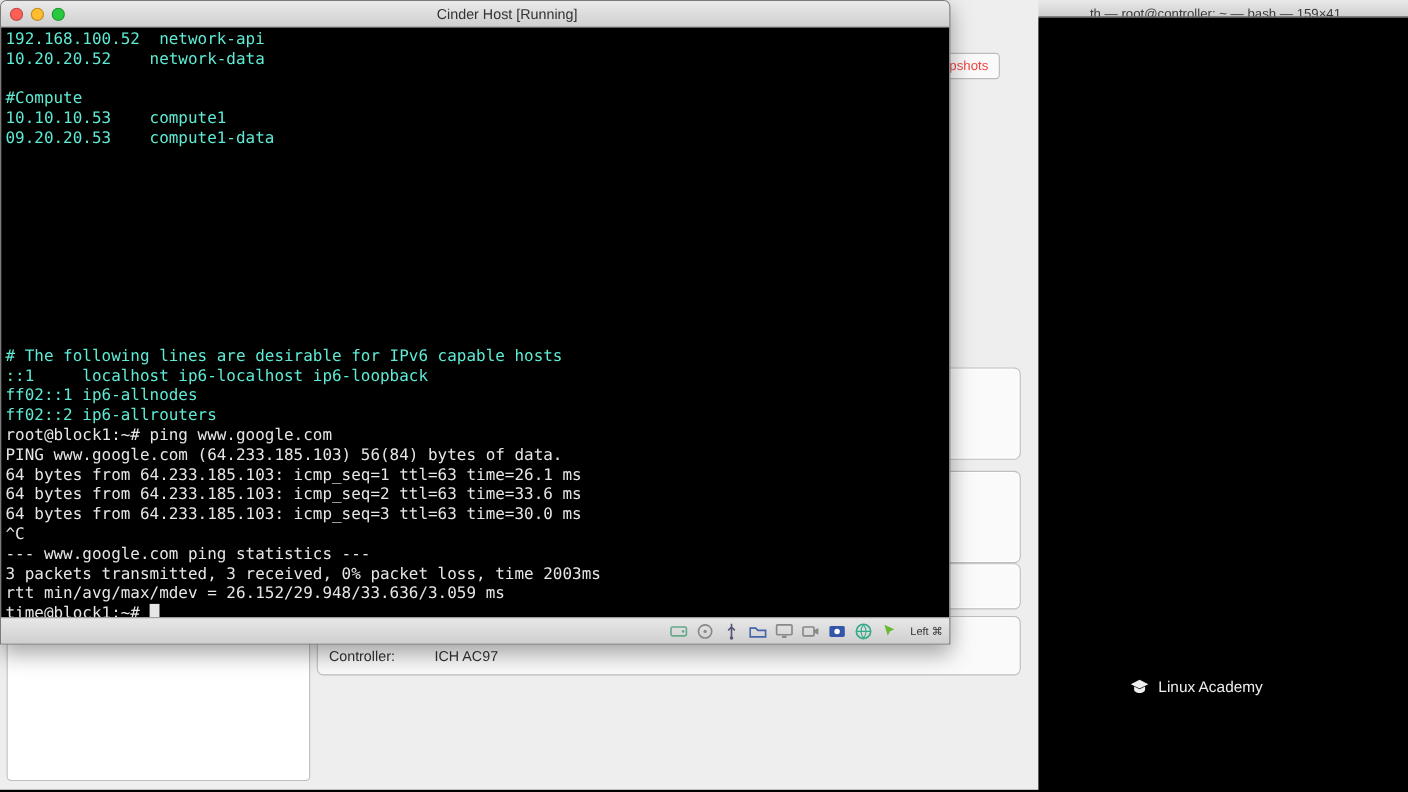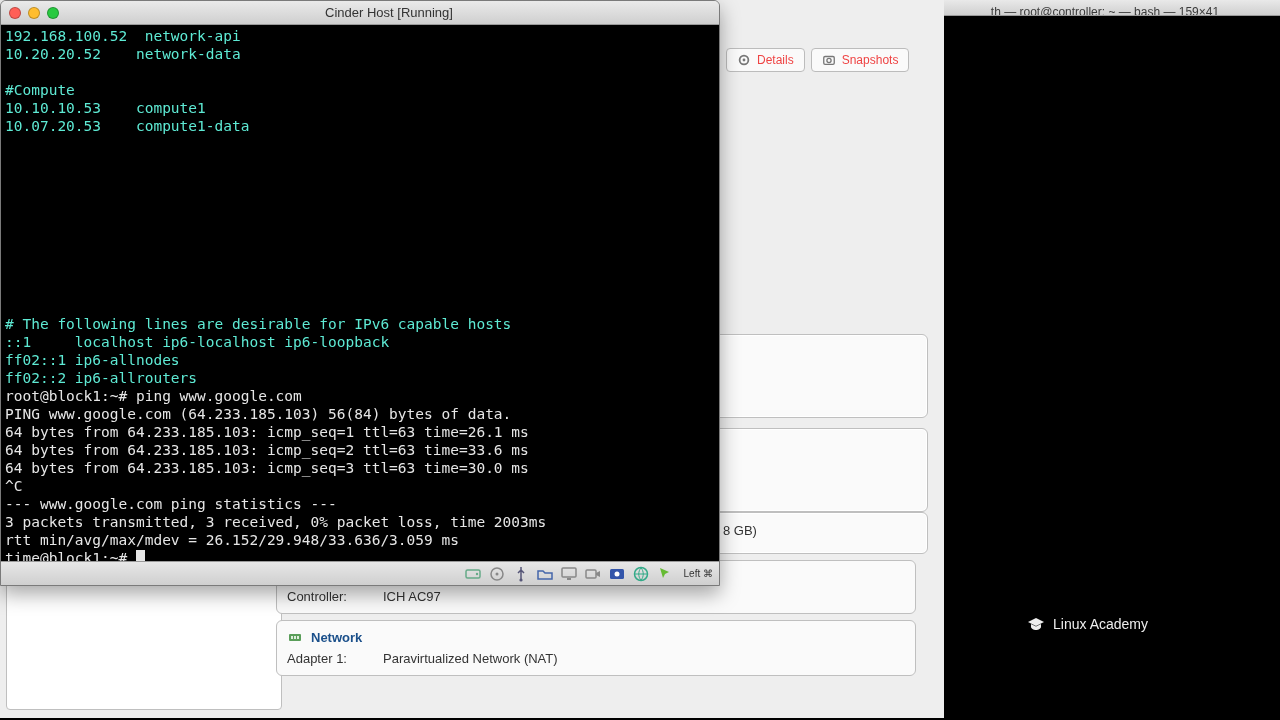--- a/index.html
+++ b/index.html
@@ -39,34 +39,34 @@
     width: 186px; height: 160px; background: #070707; border: 2px solid #6b6b6b;
     margin: 4px auto 0; position: relative; overflow: hidden;
   }
   .preview-innerbox { position: absolute; inset: 6px; border: 1px solid #2a2a2a; }
   .preview-line { position: absolute; left: 10px; height: 4px; background: #7bb; border-radius: 1px; opacity: .85; }
   .preview-line.grey { background: #bfbfbf; }
   .blank-panel { position: absolute; left: 710px; width: 218px; height: 84px; }
   #bp1 { top: 334px; }
   #bp2 { top: 428px; }
   .storage-panel { position: absolute; top: 512px; left: 710px; width: 218px; height: 42px; padding: 10px 12px; font-size: 13px; color: #333; }
-  .bottom-panels { position: absolute; top: 560px; left: 276px; width: 640px; display: flex; flex-direction: column; gap: 6px; }
+  .bottom-panels { position: absolute; top: 560px; left: 288px; width: 640px; display: flex; flex-direction: column; gap: 6px; }
   .info-panel { border: 1px solid #bfbfbf; background: #fafafa; border-radius: 6px; padding: 6px 10px; font-size: 13px; color: #333; }
   .info-row { display: flex; gap: 6px; line-height: 20px; }
   .info-label { width: 90px; }
   .section-head { display: flex; align-items: center; gap: 8px; font-weight: 600; color: #1a4f8a; margin: 2px 0 4px; }
   .section-head .ic { width: 16px; height: 16px; }
   .left-sidebar {
     position: absolute; top: 40px; left: 6px; width: 276px; bottom: 8px;
     background: #ffffff; border: 1px solid #bfbfbf; border-radius: 4px;
   }
 
   
   .vm-window {
-    position: absolute; top: 0; left: 0; width: 720px; height: 586px;
+    position: absolute; top: 0; left: 0; width: 864px; height: 586px;
     background: #dcdcdc; border: 1px solid #7a7a7a; border-radius: 6px 6px 0 0;
     box-shadow: 0 8px 20px rgba(0,0,0,.35);
     overflow: hidden;
   }
   .titlebar {
     height: 24px; background: linear-gradient(#eaeaea,#cfcfcf);
     display: flex; align-items: center; padding: 0 8px; gap: 8px;
     border-bottom: 1px solid #9a9a9a;
   }
   .traffic { display: flex; gap: 7px; }
@@ -140,56 +140,39 @@
     <div class="info-panel">
       <div class="info-row">
         <span class="info-label">Host Driver:</span>
         <span>CoreAudio</span>
       </div>
       <div class="info-row">
         <span class="info-label">Controller:</span>
         <span>ICH AC97</span>
       </div>
     </div>
-    <div class="info-panel">
-      <div class="section-head">
-        <span class="ic">
-          <svg viewBox="0 0 16 16">
-              <rect x="2" y="5" width="12" height="7" rx="1" fill="#5a9e5a"></rect>
-              <rect x="4" y="7" width="2" height="3" fill="#dfeedd"></rect>
-              <rect x="7" y="7" width="2" height="3" fill="#dfeedd"></rect>
-              <rect x="10" y="7" width="2" height="3" fill="#dfeedd"></rect>
-            </svg>
-        </span>
-        <span>Network</span>
-      </div>
-      <div class="info-row">
-        <span class="info-label">Adapter 1:</span>
-        <span>Paravirtualized Network (NAT)</span>
-      </div>
-    </div>
   </div>
 </div>
 
 <div class="vm-window">
   <div class="titlebar">
     <div class="traffic">
       <div class="tl red"></div>
       <div class="tl yel"></div>
       <div class="tl grn"></div>
     </div>
     <div class="title">Cinder Host [Running]</div>
   </div>
 
   <div class="term" id="term"><span class="cyan">192.168.100.52  network-api</span>
 <span class="cyan">10.20.20.52    network-data</span>
 <span class=""></span>
 <span class="cyan">#Compute</span>
 <span class="cyan">10.10.10.53    compute1</span>
-<span class="cyan">10.07.20.53    compute1-data</span>
+<span class="cyan">09.20.20.53    compute1-data</span>
 <span class=""></span>
 <span class=""></span>
 <span class=""></span>
 <span class=""></span>
 <span class=""></span>
 <span class=""></span>
 <span class=""></span>
 <span class=""></span>
 <span class=""></span>
 <span class=""></span>

